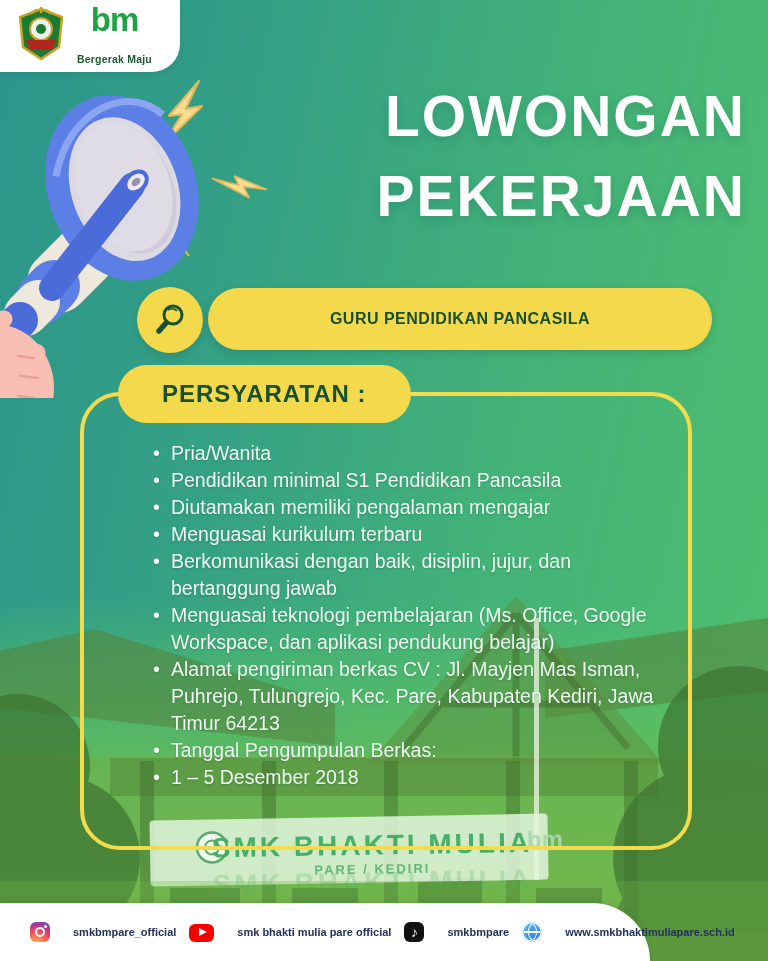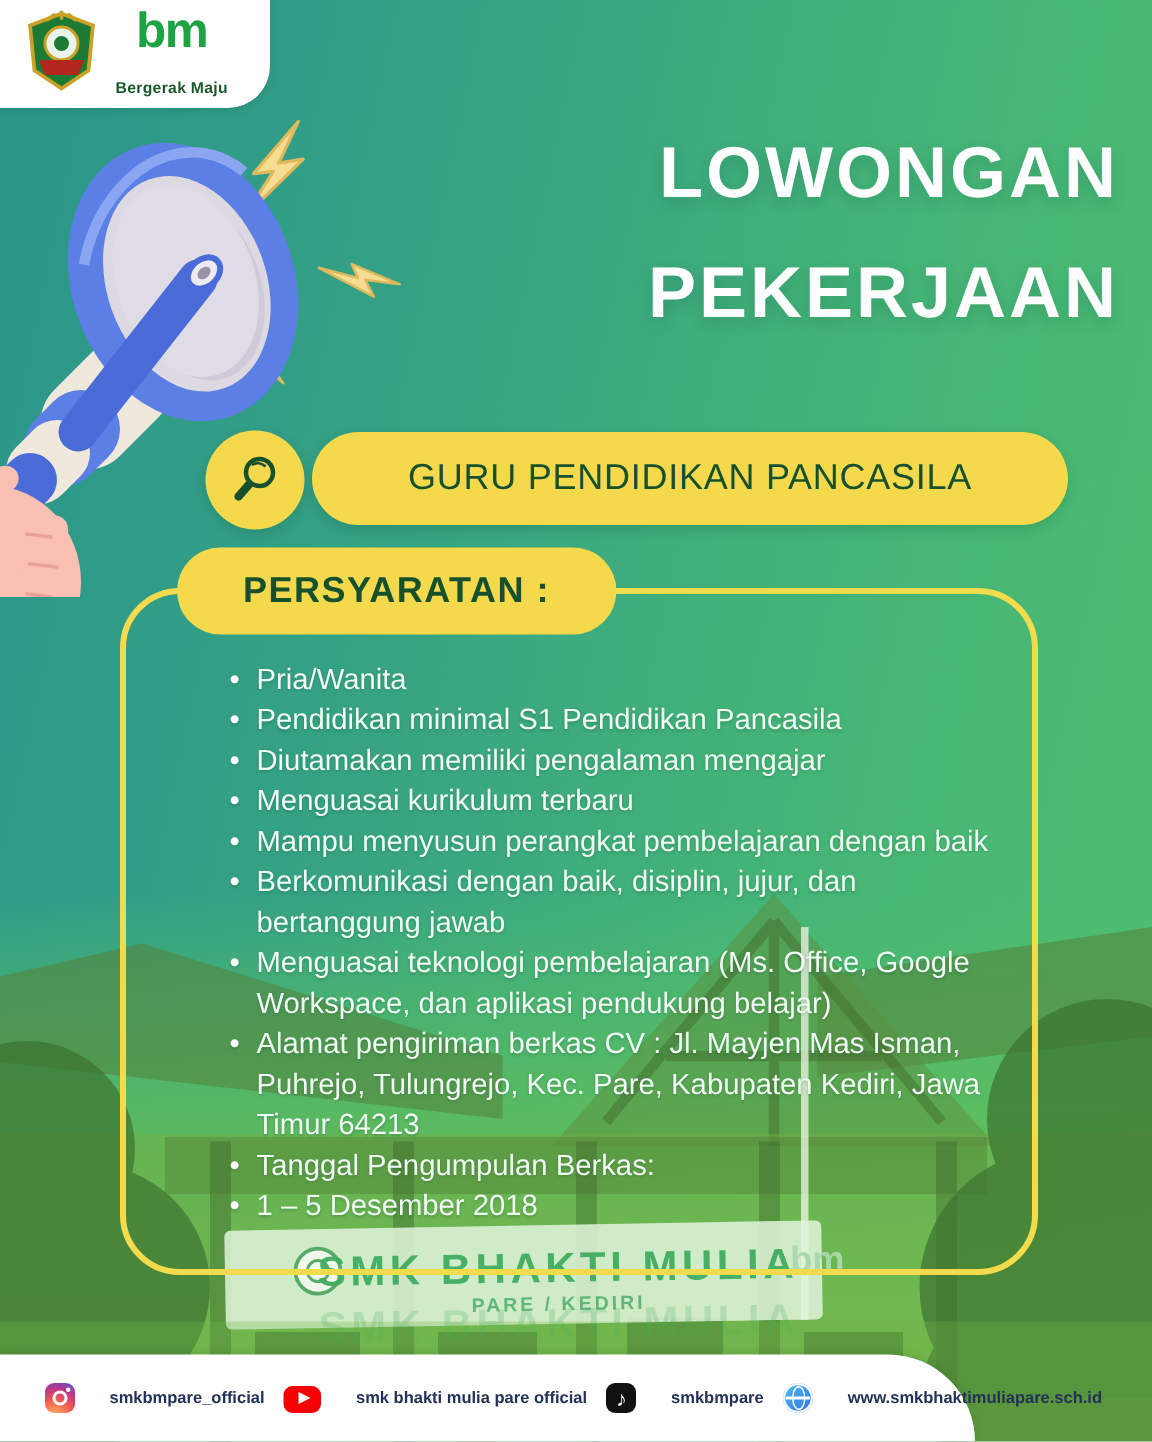--- a/index.html
+++ b/index.html
@@ -16,35 +16,35 @@
     box-shadow:0 2px 6px rgba(0,50,40,.12);
   }
   .bm-block{display:flex;flex-direction:column;align-items:center;line-height:1;}
   .bm-text{font-size:33px;font-weight:bold;color:#1FA244;letter-spacing:-1px;}
   .bm-tagline{font-size:10.5px;font-weight:bold;color:#1C5A2E;margin-top:18px;letter-spacing:.2px;}
   
   .megaphone{position:absolute;left:0;top:56px;width:272px;height:342px;z-index:4;}
   
   .title{
     position:absolute;top:76px;right:22px;z-index:2;text-align:right;color:#FDFEFD;
-    font-weight:bold;font-size:48px;line-height:80px;letter-spacing:2px;
+    font-weight:bold;font-size:57px;line-height:80px;letter-spacing:2px;
     text-shadow:0 4px 10px rgba(10,80,60,.20);
     margin-left:26px;
   }
   .title span{display:block;}
   
   .search-badge{
     position:absolute;left:137px;top:287px;width:66px;height:66px;border-radius:50%;
     background:#F5D94C;display:flex;align-items:center;justify-content:center;z-index:3;
     box-shadow:0 3px 8px rgba(0,60,40,.18);
   }
   .job-pill{
     position:absolute;left:208px;top:288px;width:504px;height:62px;background:#F5D94C;
     border-radius:32px;display:flex;align-items:center;justify-content:center;
-    font-size:24px;font-weight:normal;color:#17502C;letter-spacing:.5px;z-index:3;
+    font-size:16px;font-weight:bold;color:#17502C;letter-spacing:.5px;z-index:3;
     box-shadow:0 3px 8px rgba(0,60,40,.18);
   }
   
   .req-box{
     position:absolute;left:80px;top:392px;width:612px;height:458px;
     border:4px solid #F2DC4D;border-radius:40px;box-sizing:border-box;z-index:3;
   }
   .req-pill{
     position:absolute;left:34px;top:-31px;height:58px;padding:0 44px;background:#F5D94C;
     border-radius:30px;display:flex;align-items:center;font-size:24px;font-weight:bold;
@@ -217,21 +217,20 @@
   <div class="job-pill">GURU PENDIDIKAN PANCASILA</div>
 
   <div class="req-box">
     <div class="req-pill">PERSYARATAN :</div>
     <ul class="req-list">
 
     <li>Pria/Wanita</li>
         <li>Pendidikan minimal S1 Pendidikan Pancasila</li>
         <li>Diutamakan memiliki pengalaman mengajar</li>
         <li>Menguasai kurikulum terbaru</li>
-        <li>Mampu menyusun perangkat pembelajaran dengan baik</li>
         <li>Berkomunikasi dengan baik, disiplin, jujur, dan bertanggung jawab</li>
         <li>Menguasai teknologi pembelajaran (Ms. Office, Google Workspace, dan aplikasi pendukung belajar)</li>
         <li>Alamat pengiriman berkas CV : Jl. Mayjen Mas Isman, Puhrejo, Tulungrejo, Kec. Pare, Kabupaten Kediri, Jawa Timur 64213</li>
         <li>Tanggal Pengumpulan Berkas:</li>
         <li>1 – 5 Desember 2018</li>
       </ul>
   </div>
 
   <div class="footer">
 

